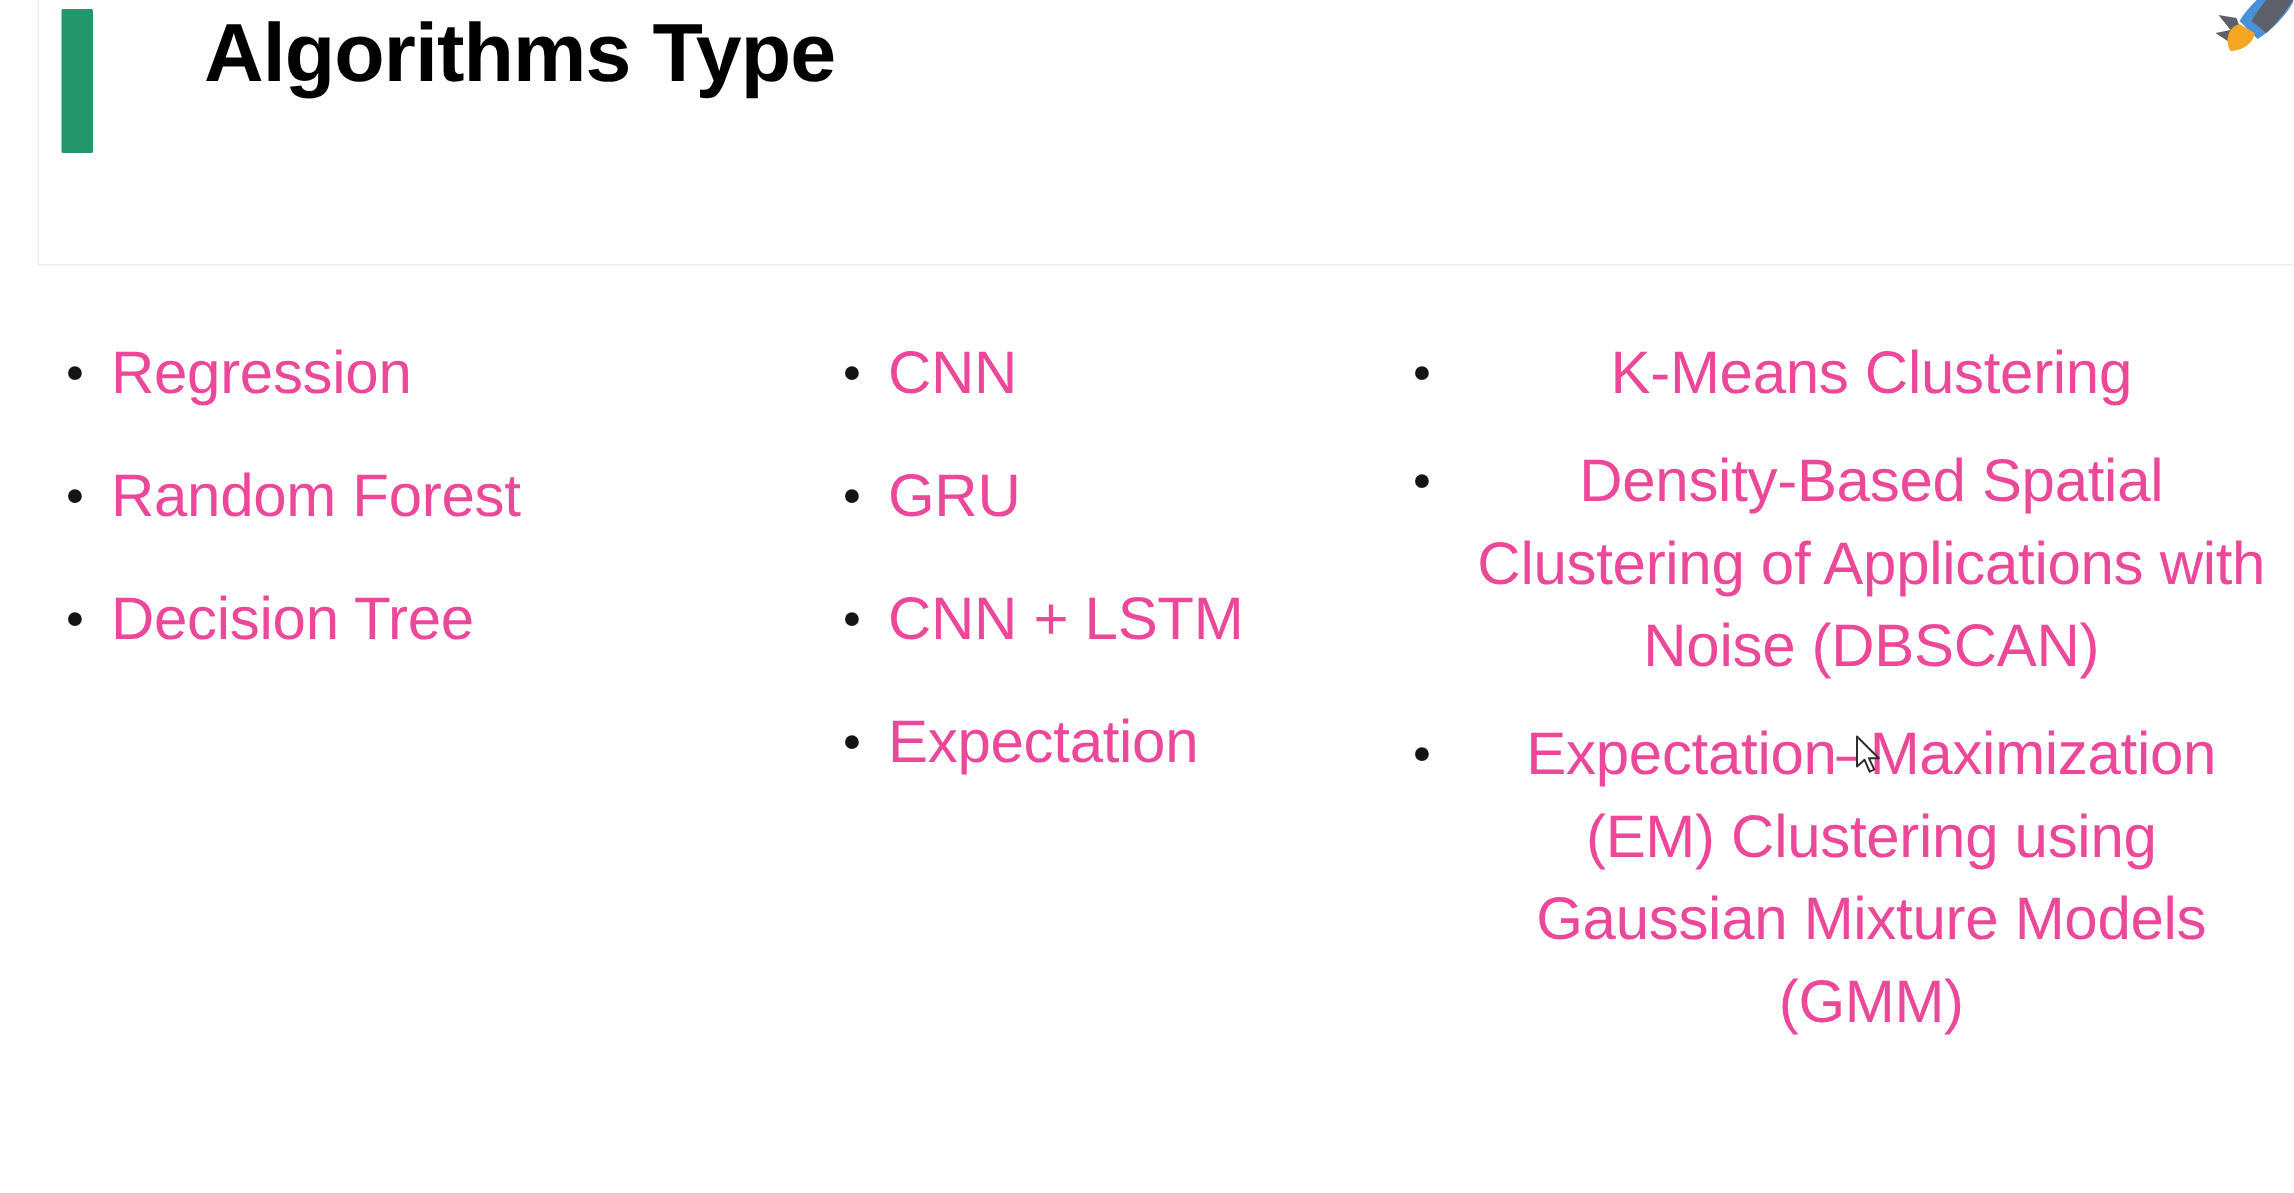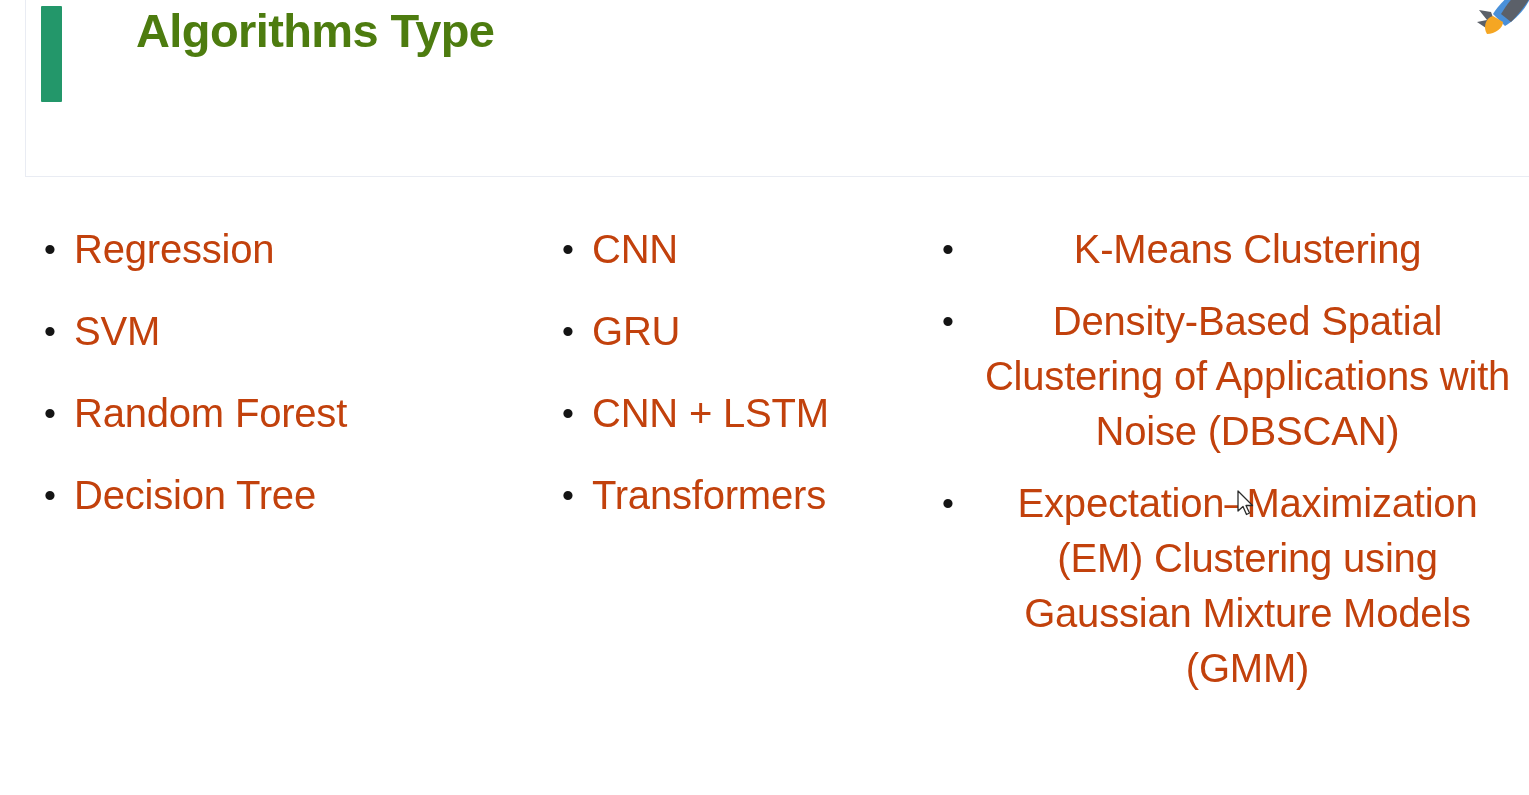--- a/index.html
+++ b/index.html
@@ -41,25 +41,25 @@
     height: 96px;
     background: #23976a;
     border-radius: 1px;
   }
   #page-title {
     position: absolute;
     left: 110px;
     top: 8px;
     margin: 0;
     font-family: "Liberation Sans", "DejaVu Sans", sans-serif;
-    font-size: 47px;
+    font-size: 55px;
     font-weight: 700;
     letter-spacing: -0.6px;
     line-height: 1.08;
-    color: #4d7c0f;
+    color: #000000;
     white-space: nowrap;
   }
 
   
   #columns {
     position: absolute;
     left: 0;
     top: 222px;
     width: 1529px;
     height: 573px;
@@ -73,21 +73,21 @@
   #column-3 { left: 938px; width: 585px; }
 
   .bullet-list {
     list-style: none;
     margin: 0;
     padding: 0;
   }
   .bullet-item {
     position: relative;
     padding-left: 34px;
-    color: #c2410c;
+    color: #ec4899;
     font-family: "Liberation Sans", "DejaVu Sans", sans-serif;
     font-weight: 400;
     font-size: 40px;
     line-height: 55px;
     letter-spacing: -0.2px;
   }
   .bullet-item::before {
     content: "\2022";
     position: absolute;
     left: 4px;
@@ -133,32 +133,31 @@
   <div id="title-block">
     <div id="accent-bar"></div>
     <h1 id="page-title">Algorithms Type</h1>
   </div>
 
   <div id="columns">
 
     <div class="column" id="column-1">
       <ul class="bullet-list">
         <li class="bullet-item">Regression</li>
-        <li class="bullet-item">SVM</li>
         <li class="bullet-item">Random Forest</li>
         <li class="bullet-item">Decision Tree</li>
       </ul>
     </div>
 
     <div class="column" id="column-2">
       <ul class="bullet-list">
         <li class="bullet-item">CNN</li>
         <li class="bullet-item">GRU</li>
         <li class="bullet-item">CNN + LSTM</li>
-        <li class="bullet-item">Transformers</li>
+        <li class="bullet-item">Expectation</li>
       </ul>
     </div>
 
     <div class="column" id="column-3">
       <ul class="bullet-list">
         <li class="bullet-item">K-Means Clustering</li>
         <li class="bullet-item">Density-Based Spatial Clustering of Applications with Noise (DBSCAN)</li>
         <li class="bullet-item">Expectation–Maximization (EM) Clustering using Gaussian Mixture Models (GMM)</li>
       </ul>
     </div>

